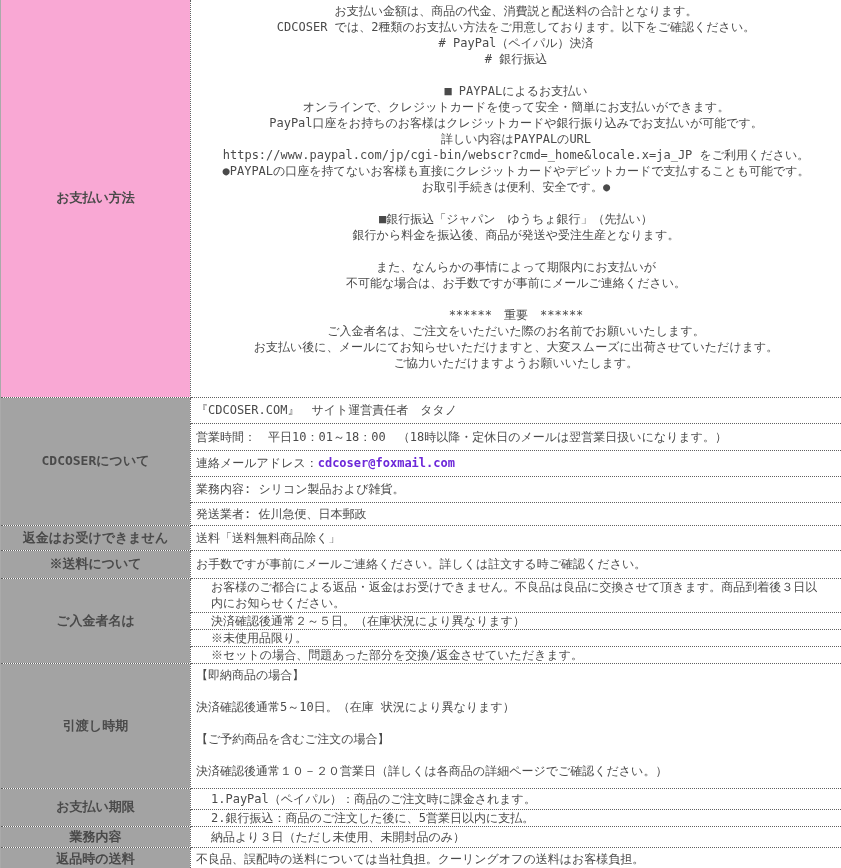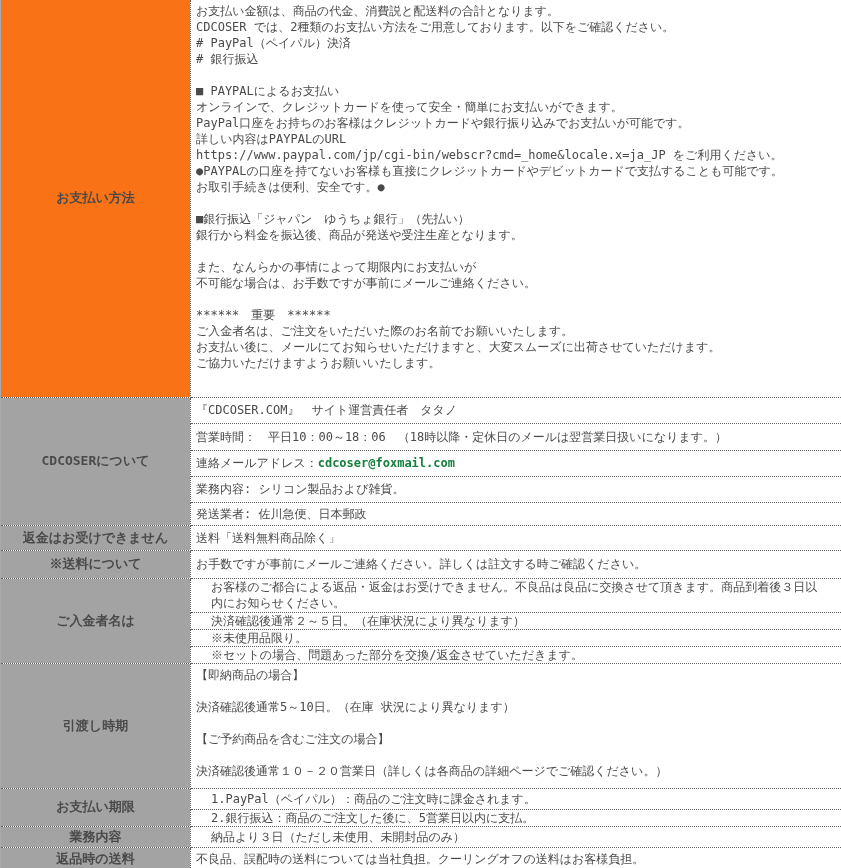--- a/index.html
+++ b/index.html
@@ -27,44 +27,44 @@
   col.c2{width:651px;}
   td{
     border:1px dotted #606060;
     color:#4a4a4a;
     font-size:12px;
     line-height:16px;
     vertical-align:middle;
     overflow:hidden;
     box-sizing:border-box;
   }
-  tr:first-child td{border-top:none;}
+  tr:first-child td{border-top:none;text-align:center;}
   td.hdr{
     background:#a3a3a3;
     font-weight:bold;
     font-size:13px;
     text-align:center;
     vertical-align:middle;
     padding:2px 4px;
   }
   td.hdr-white{
-    background:#f97316;
+    background:#f9a8d4;
   }
   td.content{
     padding:3px 5px;
   }
   td.tight{
     padding:0 20px;
   }
   td.pre{
     white-space:pre-wrap;
     vertical-align:top;
     word-break:break-all;
   }
-  b.mail{font-weight:bold;color:#15803d;}
+  b.mail{font-weight:bold;color:#6d28d9;}
 </style>
 </head>
 <body>
 
 <div class="page">
   <table class="info">
     <colgroup>
         <col class="c1">
         <col class="c2">
       </colgroup>
@@ -95,21 +95,21 @@
 ご入金者名は、ご注文をいただいた際のお名前でお願いいたします。
 お支払い後に、メールにてお知らせいただけますと、大変スムーズに出荷させていただけます。
 ご協力いただけますようお願いいたします。</td>
     </tr>
 
     <tr style="height:26px">
       <td class="hdr" rowspan="5">CDCOSERについて</td>
       <td class="content">『CDCOSER.COM』　サイト運営責任者　タタノ</td>
     </tr>
     <tr style="height:27px">
-      <td class="content">営業時間：　平日10：00～18：06　（18時以降・定休日のメールは翌営業日扱いになります。）</td>
+      <td class="content">営業時間：　平日10：01～18：00　（18時以降・定休日のメールは翌営業日扱いになります。）</td>
     </tr>
     <tr style="height:26px">
       <td class="content">
         <span>連絡メールアドレス：</span><b class="mail">cdcoser@foxmail.com</b>
       </td>
     </tr>
     <tr style="height:26px">
       <td class="content">業務内容: シリコン製品および雑貨。</td>
     </tr>
     <tr style="height:21px">

